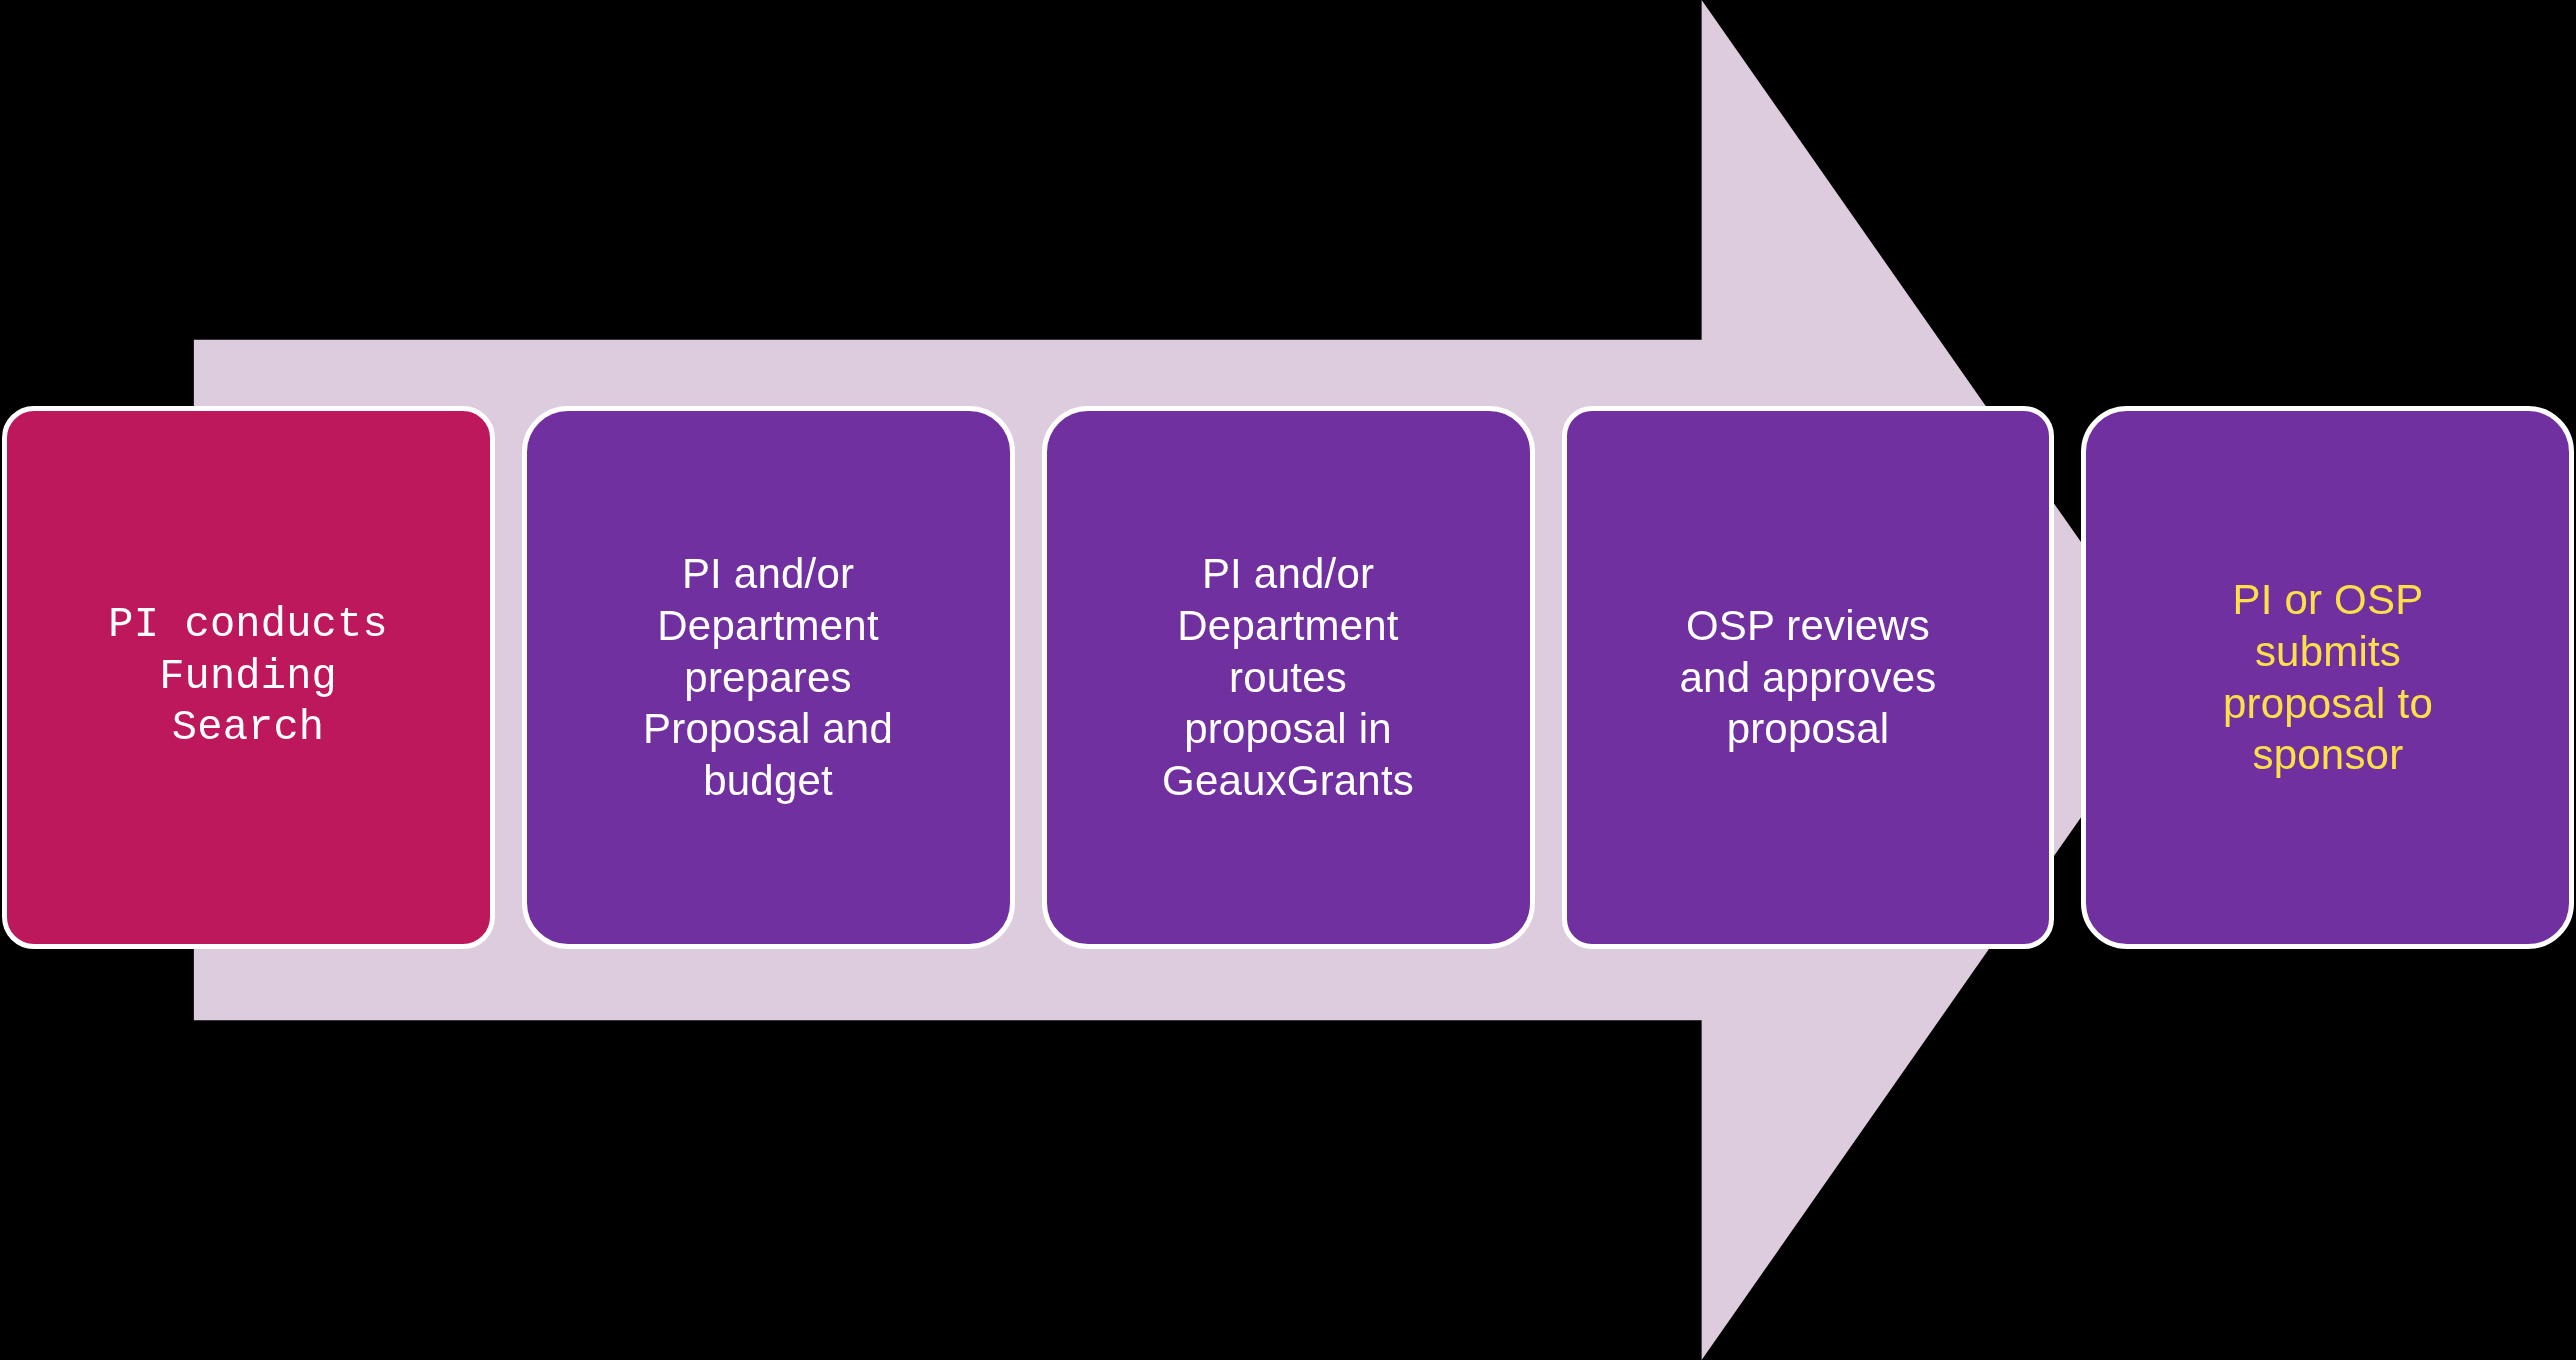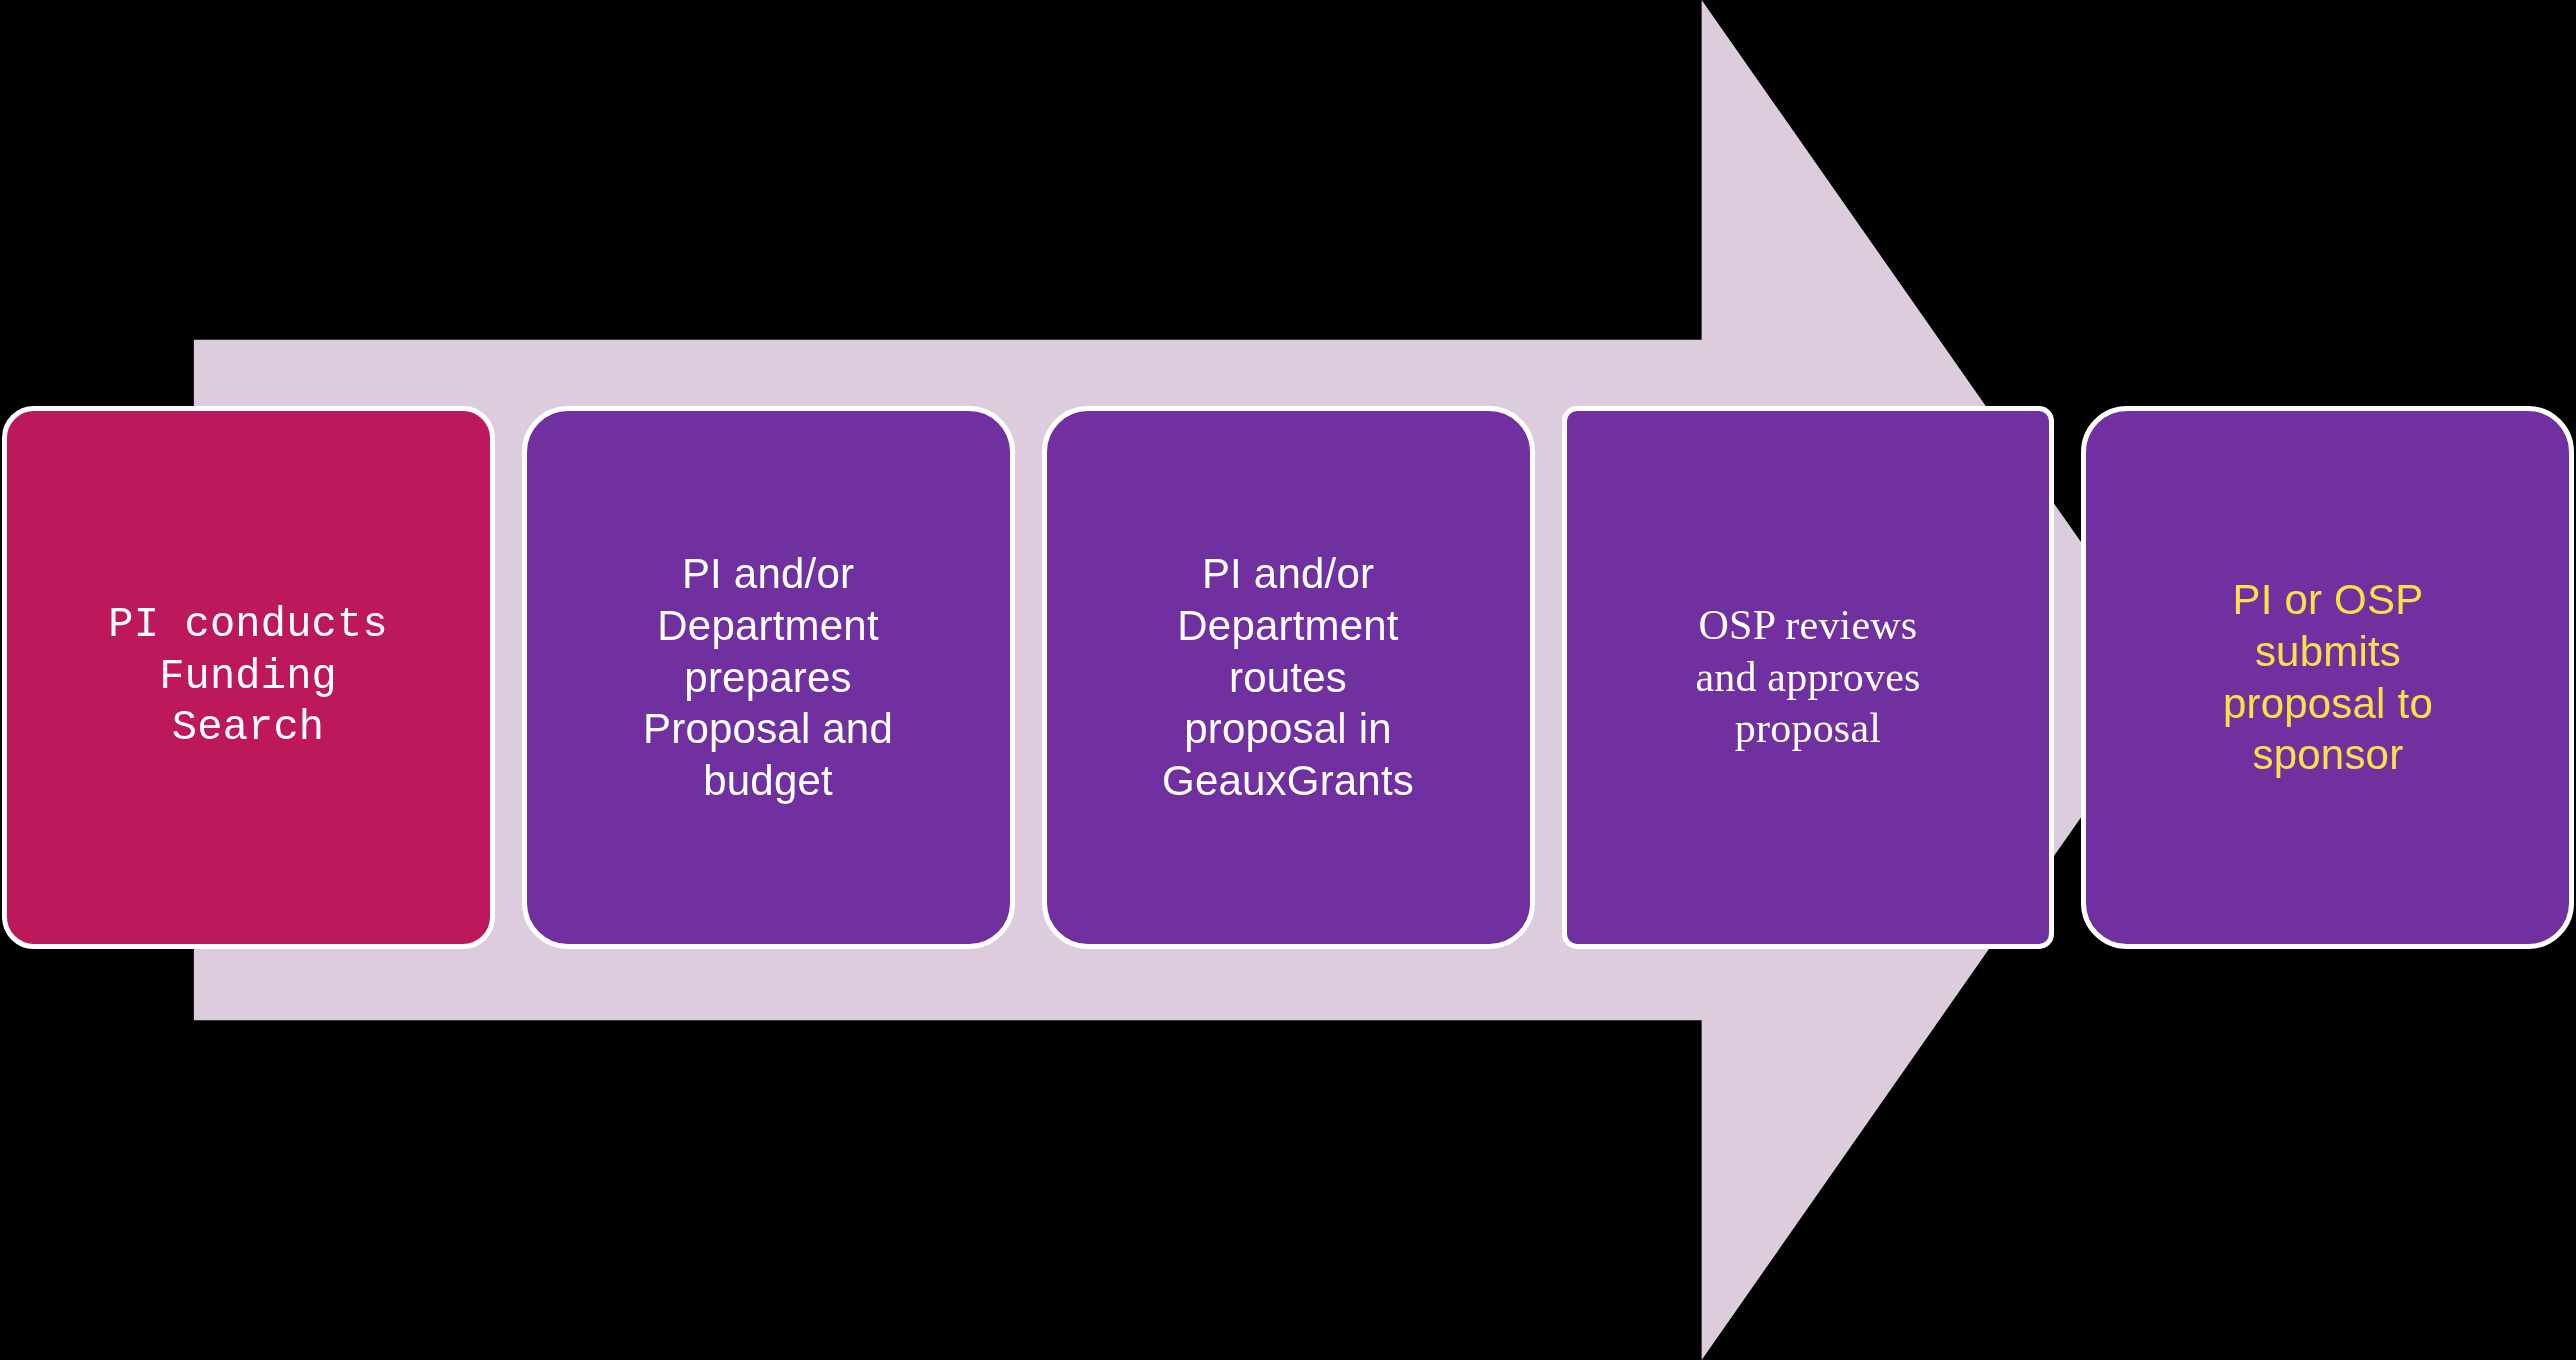--- a/index.html
+++ b/index.html
@@ -95,21 +95,21 @@
     </div>
 
     <div class="step" style="background: rgb(112, 48, 160); border-color: rgb(255, 255, 255); border-radius: 46px;">
       <span class="step-label" style="color: rgb(255, 255, 255);">PI and/or
 Department
 routes
 proposal in
 GeauxGrants</span>
     </div>
 
-    <div class="step" style="background: rgb(112, 48, 160); border-color: rgb(255, 255, 255); border-radius: 15px; font-family: Liberation Serif, serif;">
+    <div class="step" style="background: rgb(112, 48, 160); border-color: rgb(255, 255, 255); border-radius: 30px;">
       <span class="step-label" style="color: rgb(255, 255, 255);">OSP reviews
 and approves
 proposal</span>
     </div>
 
     <div class="step" style="background: rgb(112, 48, 160); border-color: rgb(255, 255, 255); border-radius: 46px;">
       <span class="step-label" style="color: #fde047;">PI or OSP
 submits
 proposal to
 sponsor</span>

